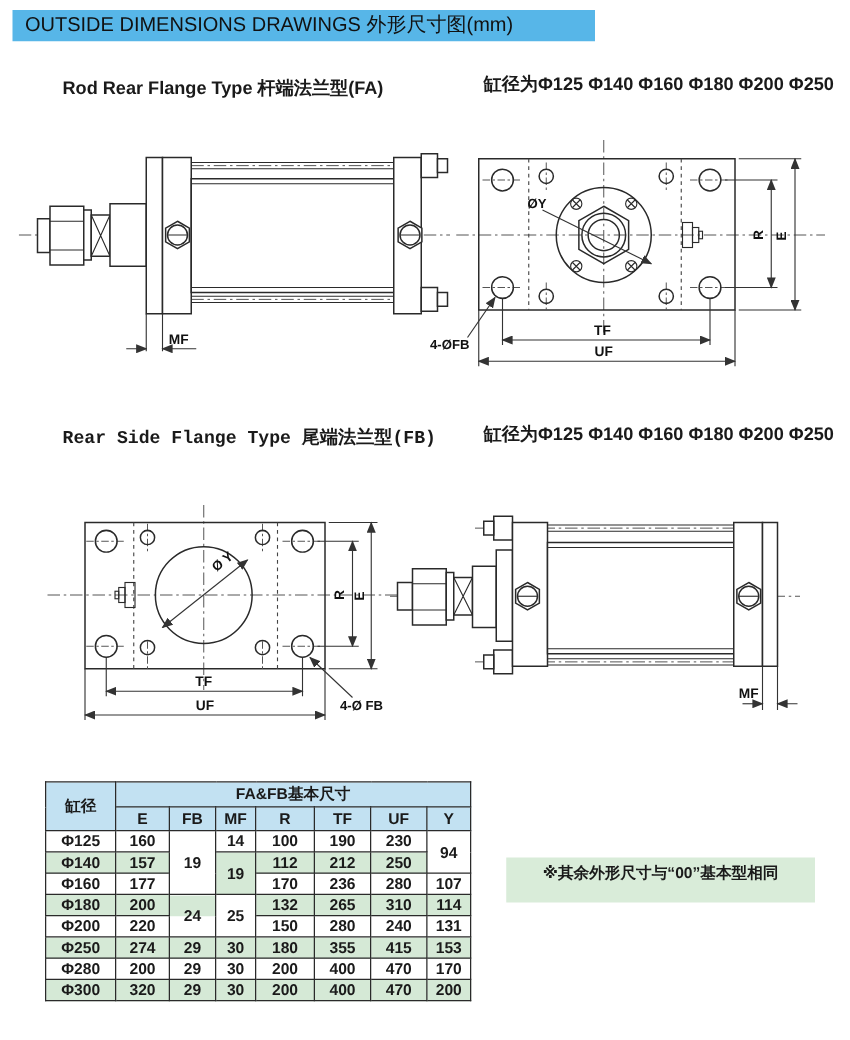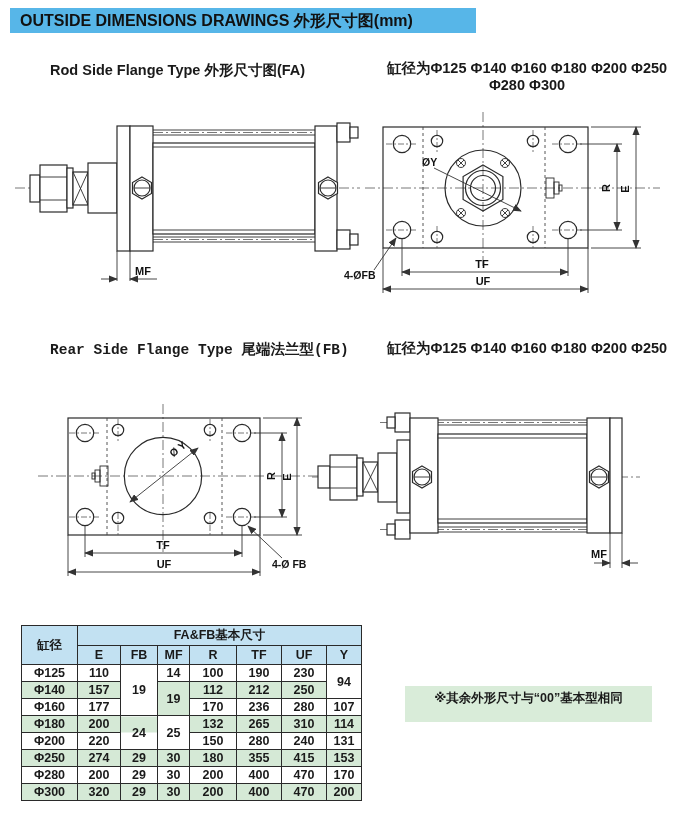--- a/index.html
+++ b/index.html
@@ -1,20 +1,20 @@
 <!DOCTYPE html>
 <html><head>
 <meta charset="utf-8">
 <style>
   html,body{margin:0;padding:0;}
   body{width:680px;height:832px;position:relative;background:#fff;
        font-family:"Liberation Sans","DejaVu Sans",sans-serif;color:#1a1a1a;overflow:hidden;}
   .abs{position:absolute;}
   .titlebar{left:10px;top:8px;width:446px;height:25px;background:#57b6e8;
-            font-size:16px;font-weight:bold;line-height:25px;padding:0 10px;color:#111;white-space:nowrap;}
+            font-size:16px;font-weight:normal;line-height:25px;padding:0 10px;color:#111;white-space:nowrap;}
   .sec-head{font-size:14.5px;font-weight:bold;white-space:nowrap;}
   .sec-bores{left:376px;width:302px;text-align:center;font-size:14.5px;font-weight:bold;line-height:17px;white-space:nowrap;}
   svg{display:block;}
   .ln{stroke:#2a2a2a;stroke-width:1.2;fill:none;}
   .fw{fill:#fff;}
   .thin{stroke:#2a2a2a;stroke-width:0.9;fill:none;}
   .cl{stroke:#555;stroke-width:0.8;fill:none;stroke-dasharray:10 3 2 3;}
   .cls{stroke:#555;stroke-width:0.8;fill:none;stroke-dasharray:6 2 2 2;}
   .dsh{stroke:#444;stroke-width:0.9;fill:none;stroke-dasharray:3 3;}
   .dim{stroke:#333;stroke-width:0.9;fill:none;}
@@ -31,24 +31,23 @@
   .hrow1{height:20px;}.hrow2{height:19px;}
   tr.data{height:17px;}
   .note{left:405px;top:686px;width:247px;height:36px;background:#d9ecd9;
         font-size:12.5px;font-weight:bold;text-align:center;line-height:24px;white-space:nowrap;}
 </style>
 </head>
 <body>
 
 <div class="abs titlebar">OUTSIDE DIMENSIONS DRAWINGS 外形尺寸图(mm)</div>
 
-<div class="abs sec-head" style="left:50px;top:61px;">Rod Side Flange Type 外形尺寸图(FA)</div>
+<div class="abs sec-head" style="left:50px;top:61px;">Rod Rear Flange Type 杆端法兰型(FA)</div>
 <div class="abs sec-bores" style="top:60px;">
   <div>缸径为Φ125 Φ140 Φ160 Φ180 Φ200 Φ250</div>
-  <div>Φ280 Φ300</div>
 </div>
 
 <svg class="abs" style="left:15px;top:110px;" width="345" height="190" viewBox="0 0 345 190">
   <defs>
     <marker id="arA" markerWidth="10" markerHeight="8" refX="9" refY="4" orient="auto-start-reverse">
       <path d="M0 0L10 4L0 8z" fill="#333"></path>
     </marker>
   </defs>
   <path class="cl" d="M0 78 H345"></path>
   <path class="cl" d="M102 22.5 H343 M102 129.5 H343"></path>
@@ -244,21 +243,21 @@
     <circle class="ln fw" cx="289" cy="77" r="8"></circle>
     <path class="thin" d="M281 77 H297"></path>
   </g>
 
   <path class="dim" d="M300 133 V168 M312 133 V168"></path>
   <path class="dim" d="M284 163 H300" marker-end="url(#arD)"></path>
   <path class="dim" d="M328 163 H312" marker-end="url(#arD)"></path>
   <text class="lbl" x="289" y="158" text-anchor="middle">MF</text>
 </svg>
 
-<table class="abs" style="left:21px;top:625px;">
+<table class="abs" style="left:36px;top:625px;">
   <colgroup>
     <col style="width:56px">
       <col style="width:43px">
       <col style="width:37px">
       <col style="width:32px">
     <col style="width:47px">
       <col style="width:45px">
       <col style="width:45px">
       <col style="width:35px">
   </colgroup>
@@ -271,21 +270,21 @@
         <th class="hd">E</th>
         <th class="hd">FB</th>
         <th class="hd">MF</th>
         <th class="hd">R</th>
         <th class="hd">TF</th>
         <th class="hd">UF</th>
         <th class="hd">Y</th>
       </tr>
       <tr class="data">
         <td class="white">Φ125</td>
-        <td class="white">110</td>
+        <td class="white">160</td>
         <td rowspan="3" class="white">19</td>
         <td class="white">14</td>
         <td class="white">100</td>
         <td class="white">190</td>
         <td class="white">230</td>
         <td rowspan="2" class="white">94</td>
       </tr>
       <tr class="data">
         <td class="green">Φ140</td>
         <td class="green">157</td>

